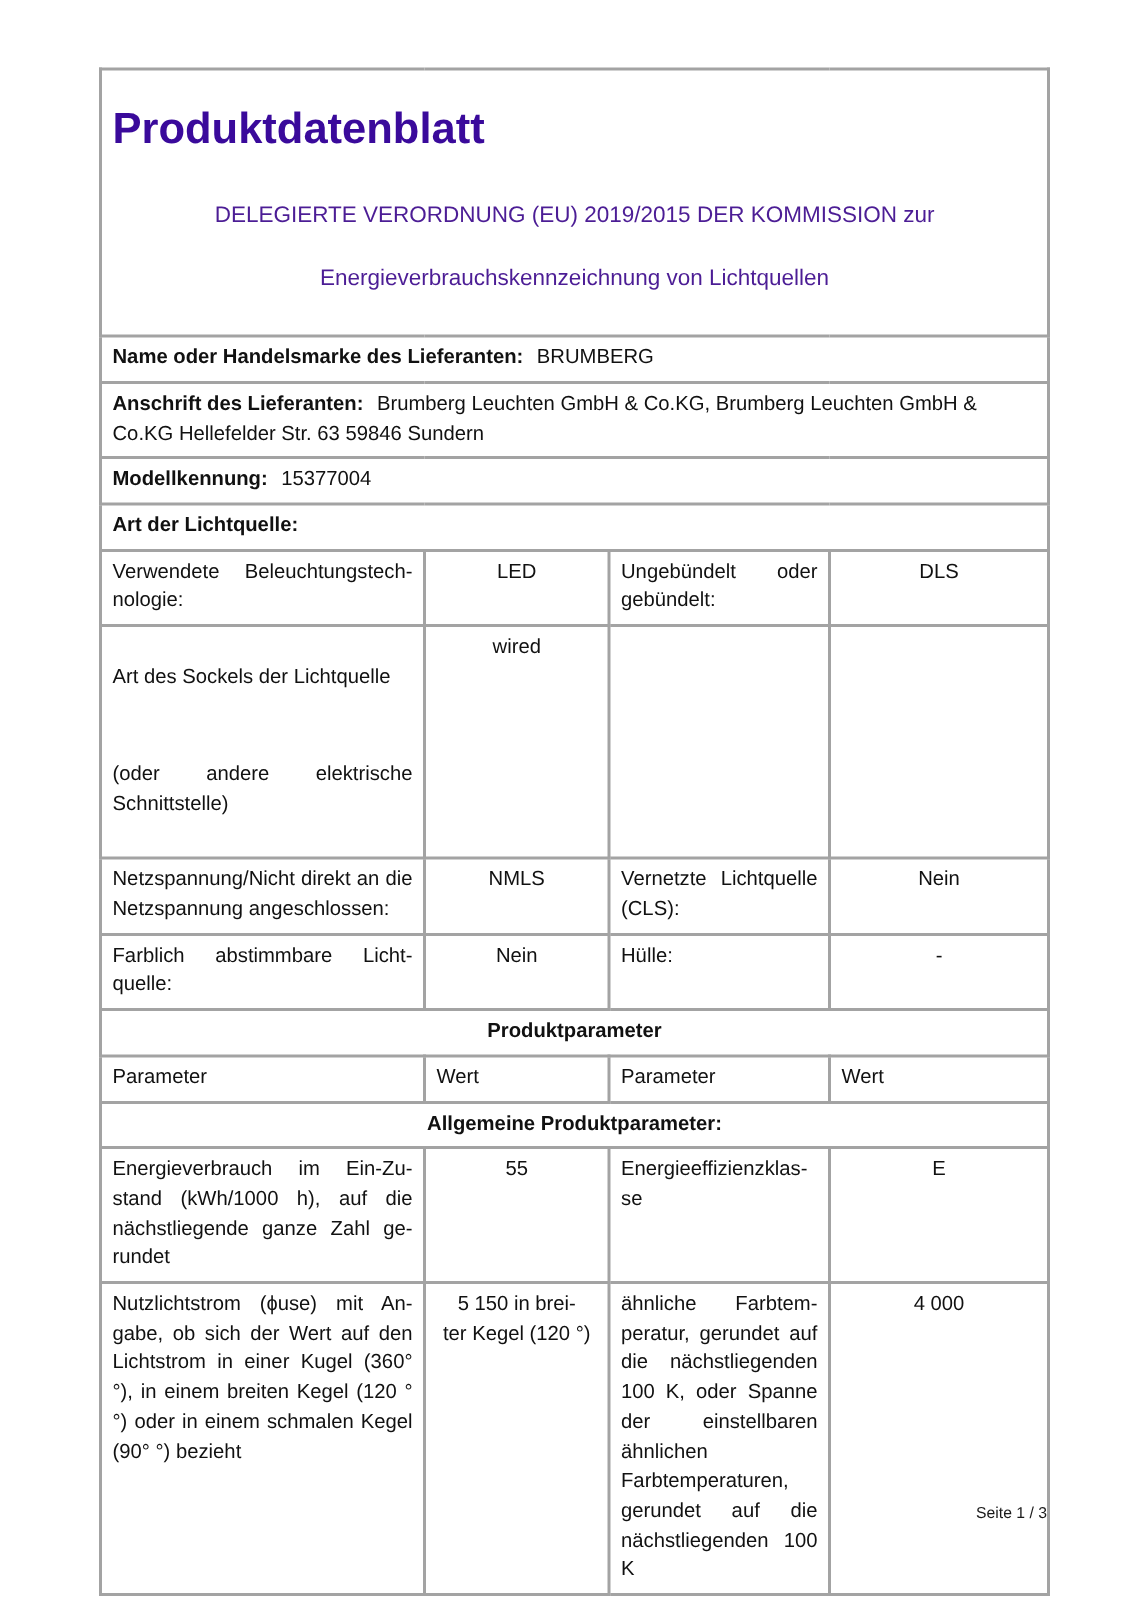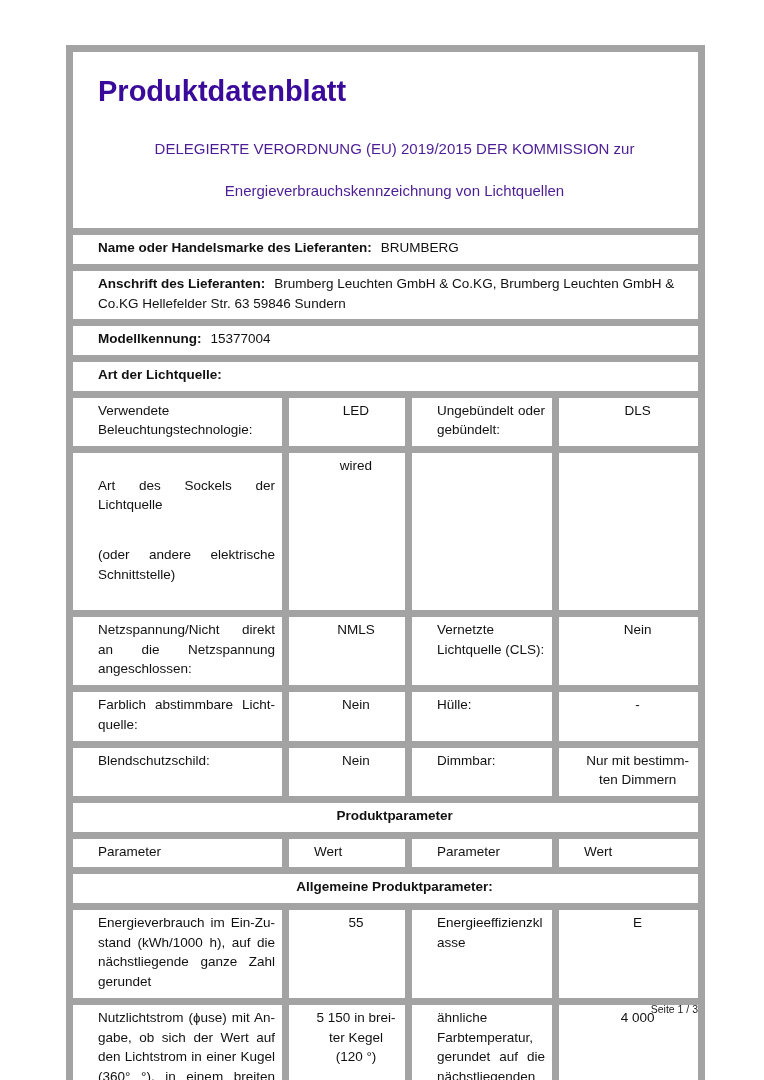--- a/index.html
+++ b/index.html
@@ -6,39 +6,39 @@
   body{
     width:764px;height:1080px;background:#ffffff;position:relative;
     font-family:"Liberation Sans","DejaVu Sans",sans-serif;
     color:#111;-webkit-font-smoothing:antialiased;
   }
   .sheet{position:absolute;left:66px;top:45px;width:632px;}
   table.ds{
     width:632px;border-collapse:collapse;table-layout:fixed;
   }
   table.ds td{
-    border:7px solid #a3a3a3;vertical-align:top;
-    font-size:13.5px;line-height:1.46;padding:3px 7px 6px 25px;
+    border:2px solid #a3a3a3;vertical-align:top;
+    font-size:13.5px;line-height:1.46;padding:3px 7px 6px 7px;
     white-space:pre-line;word-wrap:break-word;
   }
   td.titlecell{padding:7px 13px 9px 13px;}
   h1.title{
     margin:0 0 10px 0;font-size:29px;line-height:1.15;font-weight:bold;
     letter-spacing:0px;
   }
   .sub{font-size:15px;line-height:1.5;color:#4c1d95;text-align:center;}
   .b{font-weight:bold;margin-top:48px;}
   .lblrow{padding:4px 7px 6px 7px;}
   .val-after{margin-left:9px;font-weight:normal;}
   .param{text-align:justify;}
   .val{text-align:center;}
   .center{text-align:center;}
   .hdr4 td{padding:2px 7px 3px 7px;}
   .secrow td{padding:1px 7px 2px 7px;}
-  .para-gap{margin-top:10px;}
+  .para-gap{margin-top:26px;}
   .footer{
     position:absolute;left:66px;top:1003px;width:632px;text-align:right;
     font-size:10.5px;color:#1a1a1a;
   }
 </style>
 </head>
 <body>
 
 <div class="sheet">
   <table class="ds">
@@ -94,27 +94,20 @@
       <td class="val">NMLS</td>
       <td class="param">Vernetzte Lichtquel­le (CLS):</td>
       <td class="val">Nein</td>
     </tr>
     <tr>
       <td class="param">Farblich abstimmbare Licht­quelle:</td>
       <td class="val">Nein</td>
       <td class="param">Hülle:</td>
       <td class="val">-</td>
     </tr>
-    <tr>
-      <td class="param">Blendschutzschild:</td>
-      <td class="val">Nein</td>
-      <td class="param">Dimmbar:</td>
-      <td class="val">Nur mit bestimm-
-ten Dimmern</td>
-    </tr>
 
     <tr class="secrow">
       <td colspan="4" class="center b">Produktparameter</td>
     </tr>
 
     <tr class="hdr4">
       <td>Parameter</td>
       <td>Wert</td>
       <td>Parameter</td>
       <td>Wert</td>

